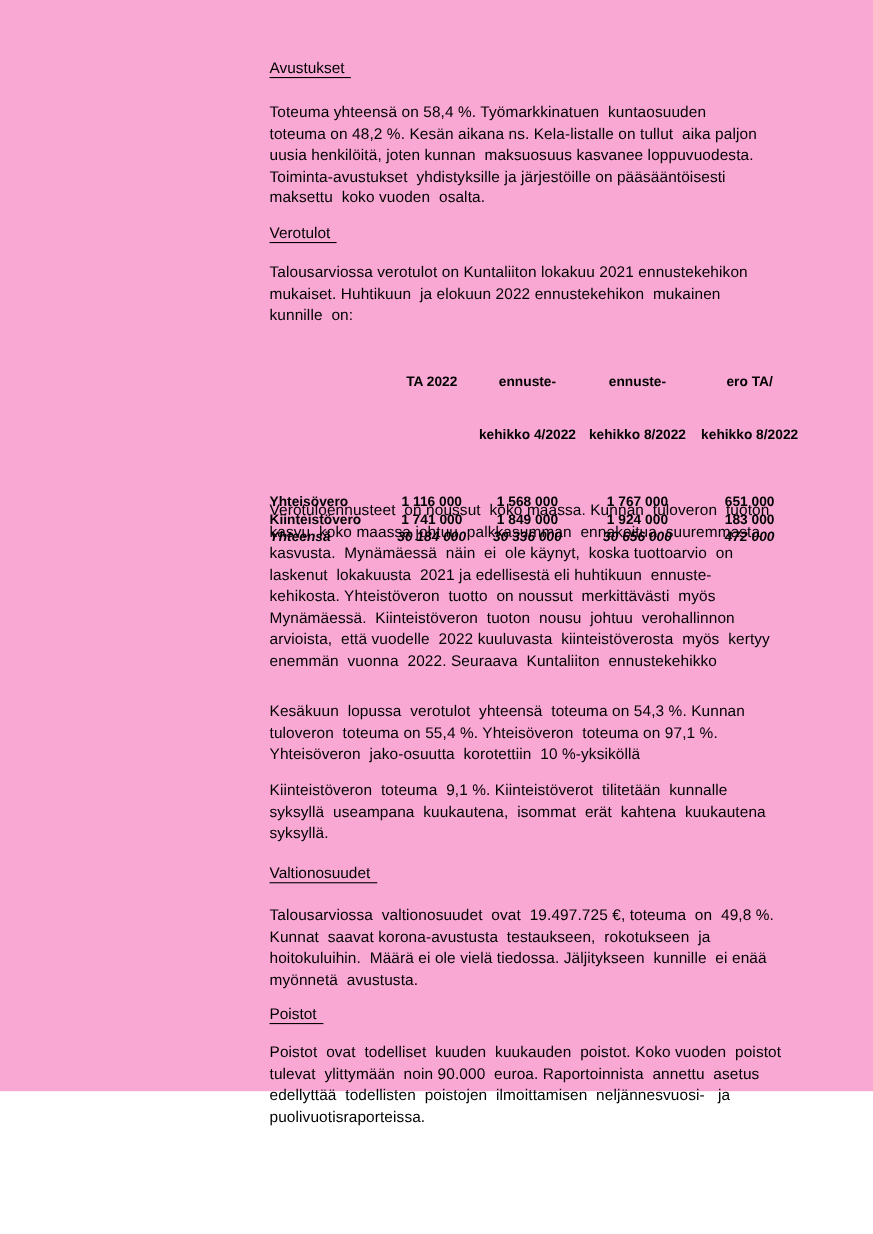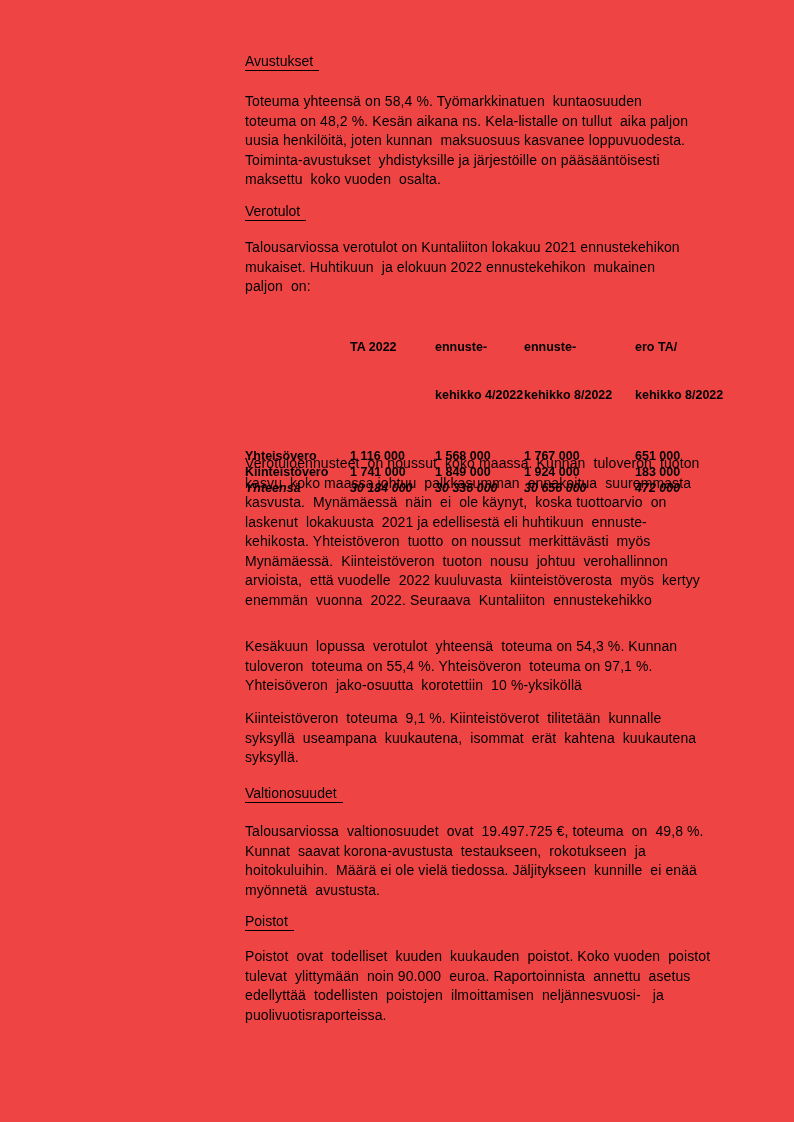--- a/index.html
+++ b/index.html
@@ -4,42 +4,42 @@
 <style>
   * { margin: 0; padding: 0; box-sizing: border-box; }
   html, body {
     width: 794px; height: 1122px;
     background: #ffffff;
     font-family: "Liberation Sans", sans-serif;
     color: #000000;
     position: relative;
     overflow: hidden;
   }
-  .page { position: absolute; inset: 0; width: 794px; height: 1122px; background: #ef4444; }
+  .page { position: absolute; inset: 0; width: 794px; height: 992px; background: #f9a8d4; }
   .block { position: absolute; left: 245px; width: 508px; }
   .heading { font-size: 14px; font-weight: normal; }
   .heading .heading-text {
     display: inline-block;
     border-bottom: 1.4px solid #000;
     padding-right: 6px;
     padding-bottom: 1px;
   }
   .para .line {
     font-size: 14px;
     line-height: 19.5px;
     white-space: pre;
     letter-spacing: 0.1px;
   }
   
   .vtable {
     position: absolute; left: 245px; top: 306px; width: 483px;
     font-weight: bold; font-size: 12.5px;
   }
   .trow { display: grid; grid-template-columns: 105px 85px 89px 111px 93px; }
-  .trow .cell { text-align: left; line-height: 16.3px; white-space: pre; }
+  .trow .cell { text-align: center; line-height: 16.3px; white-space: pre; }
   .trow .cell.label { text-align: left; }
   .thead .cell div { line-height: 16px; }
   .tbody { margin-top: 12px; }
   .trow.em .cell { font-style: italic; }
 </style>
 </head>
 <body>
 
 <div class="page">
 
@@ -53,21 +53,21 @@
       <div class="line">Toiminta-avustukset  yhdistyksille ja järjestöille on pääsääntöisesti</div>
       <div class="line">maksettu  koko vuoden  osalta.</div>
     </div>
 
   <div class="block heading" style="top:203px">
     <span class="heading-text">Verotulot</span>
   </div>
   <div class="block para" style="top:238px">
       <div class="line">Talousarviossa verotulot on Kuntaliiton lokakuu 2021 ennustekehikon</div>
       <div class="line">mukaiset. Huhtikuun  ja elokuun 2022 ennustekehikon  mukainen</div>
-      <div class="line">paljon  on:</div>
+      <div class="line">kunnille  on:</div>
     </div>
 
   <div class="vtable">
     <div class="trow thead">
       <div class="cell label"></div>
       <div class="cell">
         <div>TA 2022</div>
         <div> </div>
       </div>
       <div class="cell">

